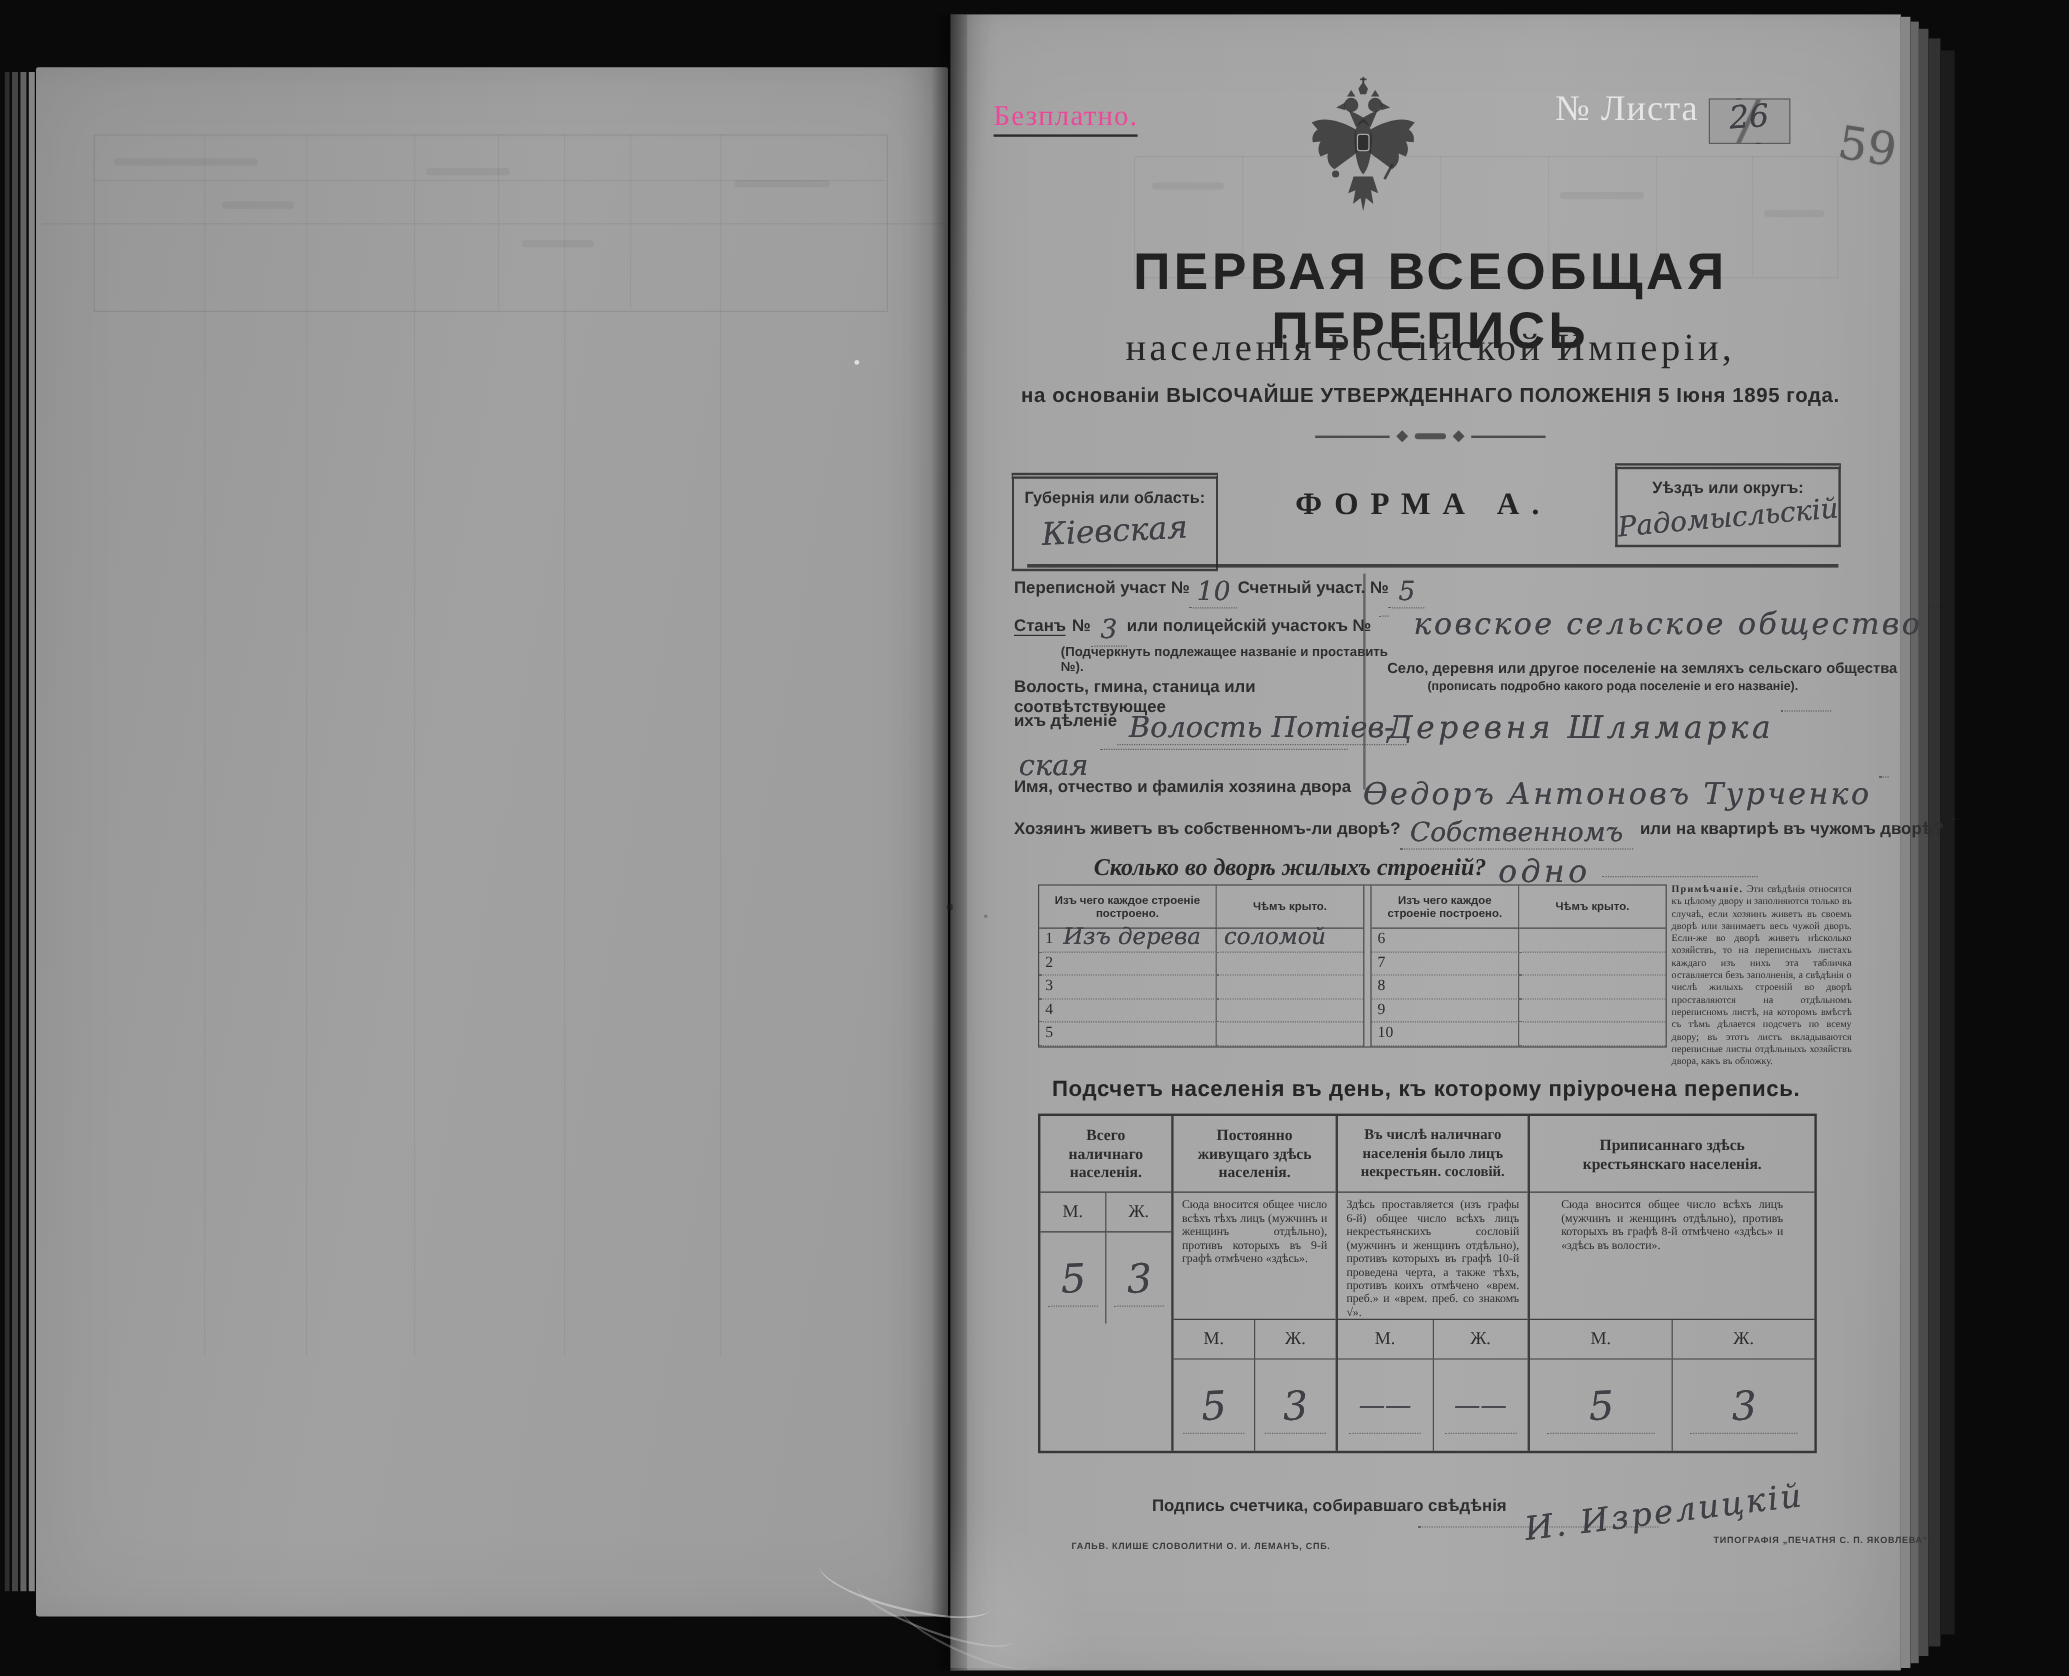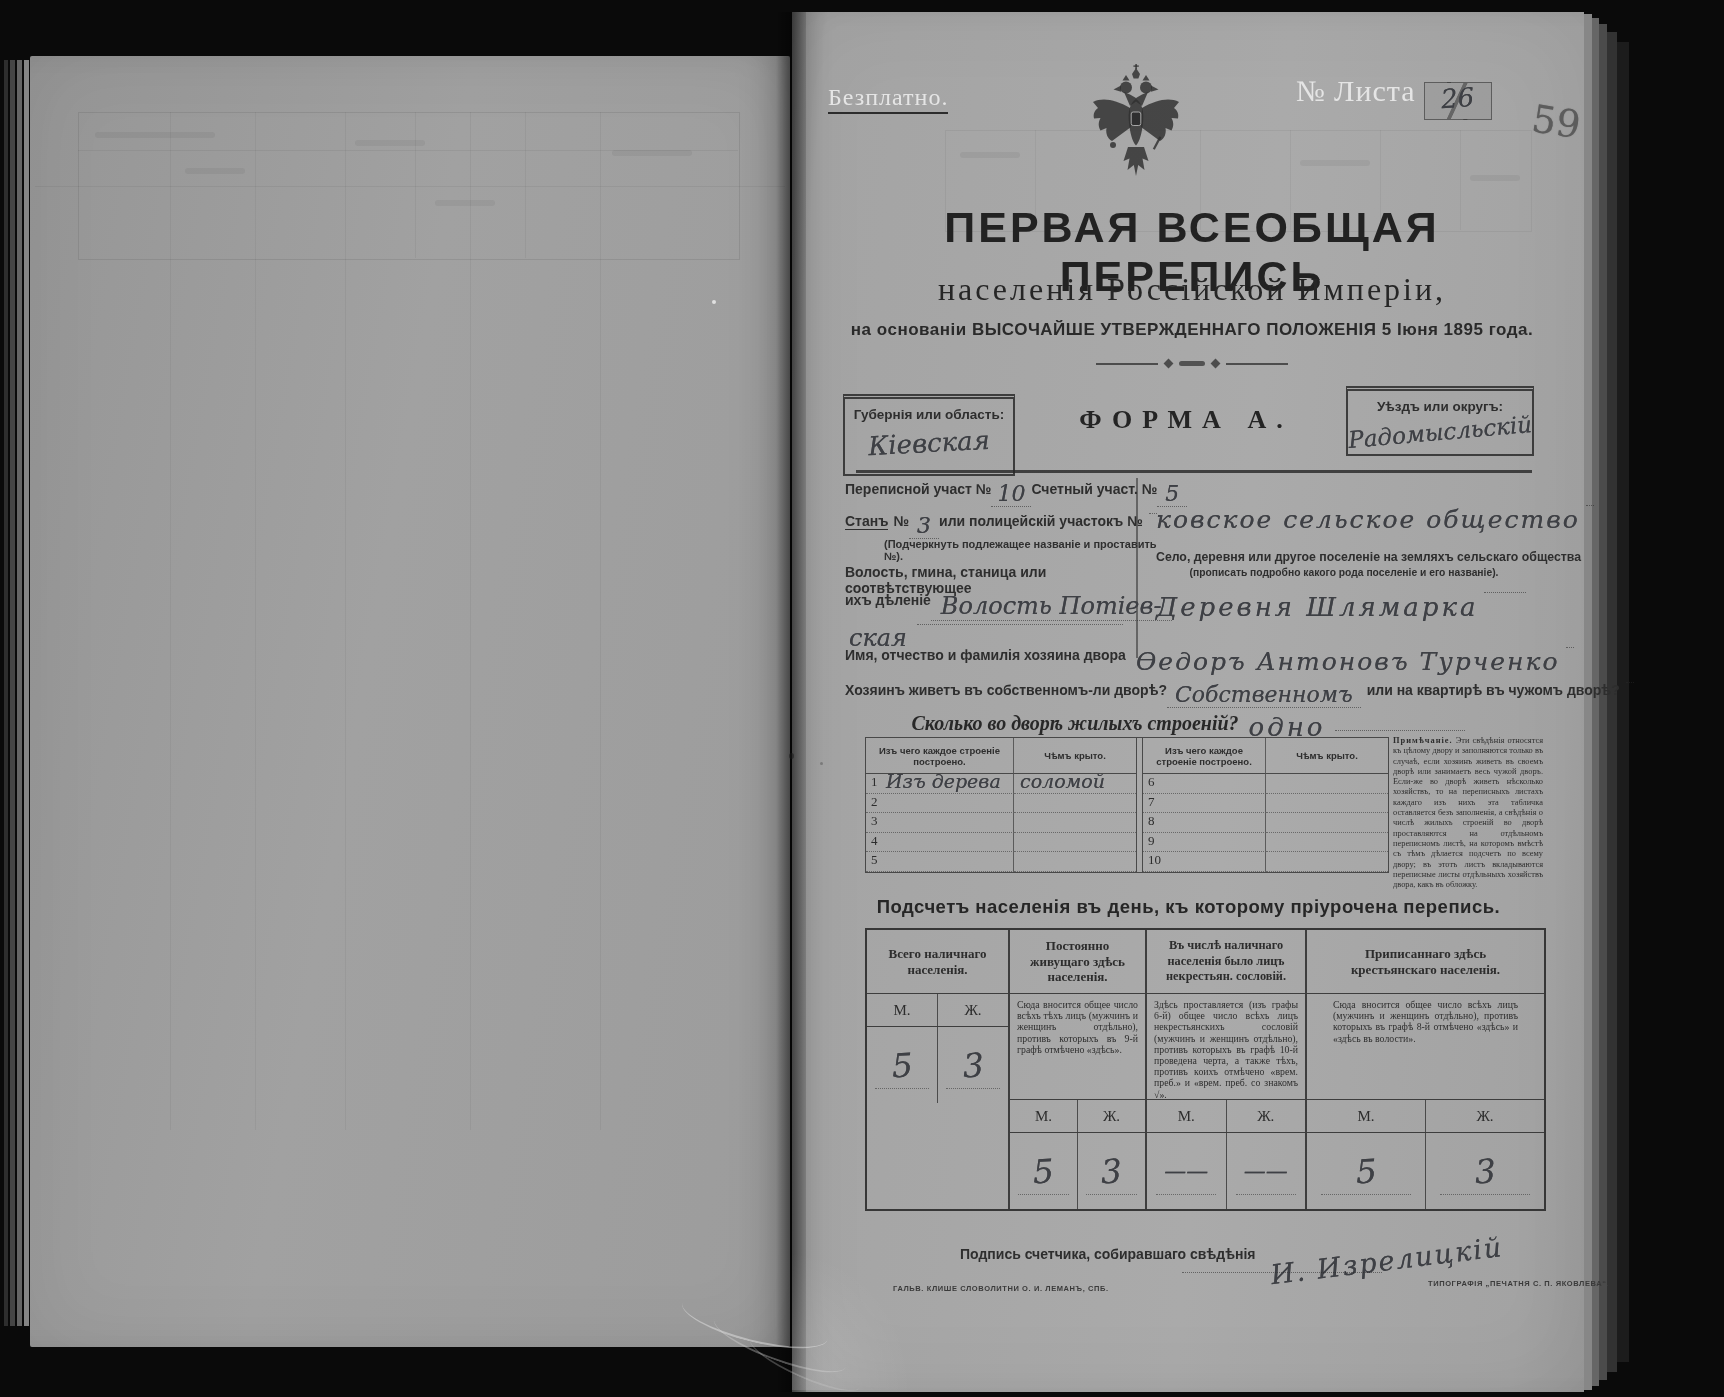--- a/index.html
+++ b/index.html
@@ -18,21 +18,21 @@
   .gutter{left:776px;top:12px;width:30px;height:1380px;
     background:linear-gradient(90deg,rgba(0,0,0,0) 0%,rgba(0,0,0,.45) 55%,rgba(0,0,0,.15) 100%);}
   
   .gband{border:1px solid rgba(15,15,15,.09);}
   .gv{width:1px;background:rgba(15,15,15,.05);}
   .gh{height:1px;background:rgba(15,15,15,.06);}
   .smudge{height:6px;border-radius:3px;background:rgba(10,10,10,.055);}
   .curl{border-bottom:2px solid rgba(235,235,235,.45);border-radius:50%;}
   .speck{border-radius:50%;background:rgba(25,25,25,.55);}
   .lbl{font-family:"Liberation Sans",sans-serif;font-weight:bold;color:#2e2e2e;}
-  .free{font-size:24px;letter-spacing:1px;border-bottom:2px solid #2c2c2c;padding-bottom:1px;color:#e5e5e5;}
+  .free{font-size:24px;letter-spacing:1px;border-bottom:2px solid #2c2c2c;padding-bottom:1px;color:#ec4899;}
   .sheetlbl{font-size:30px;letter-spacing:1px;color:#e5e5e5;text-align:center;}
   .stamp{display:inline-block;width:66px;height:36px;margin-left:8px;vertical-align:-6px;
     border:1.5px solid rgba(40,40,40,.55);background:
       linear-gradient(115deg,transparent 46%,rgba(45,45,45,.5) 47%,rgba(45,45,45,.5) 51%,transparent 52%),
       rgba(0,0,0,.05);
     text-align:center;}
   .hw{font-family:"DejaVu Serif",serif;font-style:italic;color:#3e4045;
       text-shadow:0 0 .5px rgba(60,60,65,.8);white-space:nowrap;}
   .pencil{font-family:"DejaVu Serif",serif;font-size:38px;color:#5c5c5c;transform:rotate(9deg);
       text-shadow:0 0 1px rgba(90,90,90,.6);}
@@ -236,21 +236,21 @@
   <div class="abs fline" style="left:845px;top:592px;width:280px;">
     <span class="lbl">ихъ дѣленіе</span>
     <span class="hw hw24 dotline" style="padding:0 10px;flex:1;">Волость Потіев-</span>
   </div>
   <div class="abs fline" style="left:845px;top:624px;width:280px;">
     <span class="hw hw24" style="padding:0 4px;">ская</span>
     <span class="dots"></span>
   </div>
 
   <div class="abs fline" style="left:1156px;top:505px;width:372px;">
-    <span class="hw" style="font-size:25px;letter-spacing:2px;">ковское сельское общество</span>
+    <span class="hw" style="font-size:25px;letter-spacing:2px;margin-left:22px;">ковское сельское общество</span>
     <span class="dots"></span>
   </div>
   <div class="abs lbl" style="left:1156px;top:550px;width:380px;font-size:12.3px;white-space:nowrap;">Село, деревня или другое поселеніе на земляхъ сельскаго общества</div>
   <div class="abs lbl" style="left:1156px;top:567px;width:376px;font-size:10.3px;text-align:center;">(прописать подробно какого рода поселеніе и его названіе).</div>
   <div class="abs fline" style="left:1156px;top:592px;width:372px;">
     <span class="hw hw26" style="letter-spacing:3px;">Деревня Шлямарка</span>
     <span class="dots"></span>
   </div>
 
   <div class="abs fline" style="left:845px;top:647px;width:687px;">
@@ -305,21 +305,21 @@
   </div>
 
   <div class="abs note" style="left:1393px;top:736px;width:150px;">
     <span class="nlabel">Примѣчаніе.</span>
     <span>Эти свѣдѣнія относятся къ цѣлому двору и заполняются только въ случаѣ, если хозяинъ живетъ въ своемъ дворѣ или занимаетъ весь чужой дворъ. Если-же во дворѣ живетъ нѣсколько хозяйствъ, то на переписныхъ листахъ каждаго изъ нихъ эта табличка оставляется безъ заполненія, а свѣдѣнія о числѣ жилыхъ строеній во дворѣ проставляются на отдѣльномъ переписномъ листѣ, на которомъ вмѣстѣ съ тѣмъ дѣлается подсчетъ по всему двору; въ этотъ листъ вкладываются переписные листы отдѣльныхъ хозяйствъ двора, какъ въ обложку.</span>
   </div>
 
   <div class="abs sheading" style="left:845px;top:896px;width:687px;">Подсчетъ населенія въ день, къ которому пріурочена перепись.</div>
 
   <div class="abs stable" style="left:865px;top:928px;">
-    <div class="sgroup" style="width:141px;">
+    <div class="sgroup" style="width:109px;">
       <div class="shead">Всего наличнаго населенія.</div>
       <div class="smzh">
         <div>М.</div>
         <div>Ж.</div>
       </div>
       <div class="svals">
         <div>
             <span class="hw sval">5</span>
             <span class="vbase"></span>
           </div>

